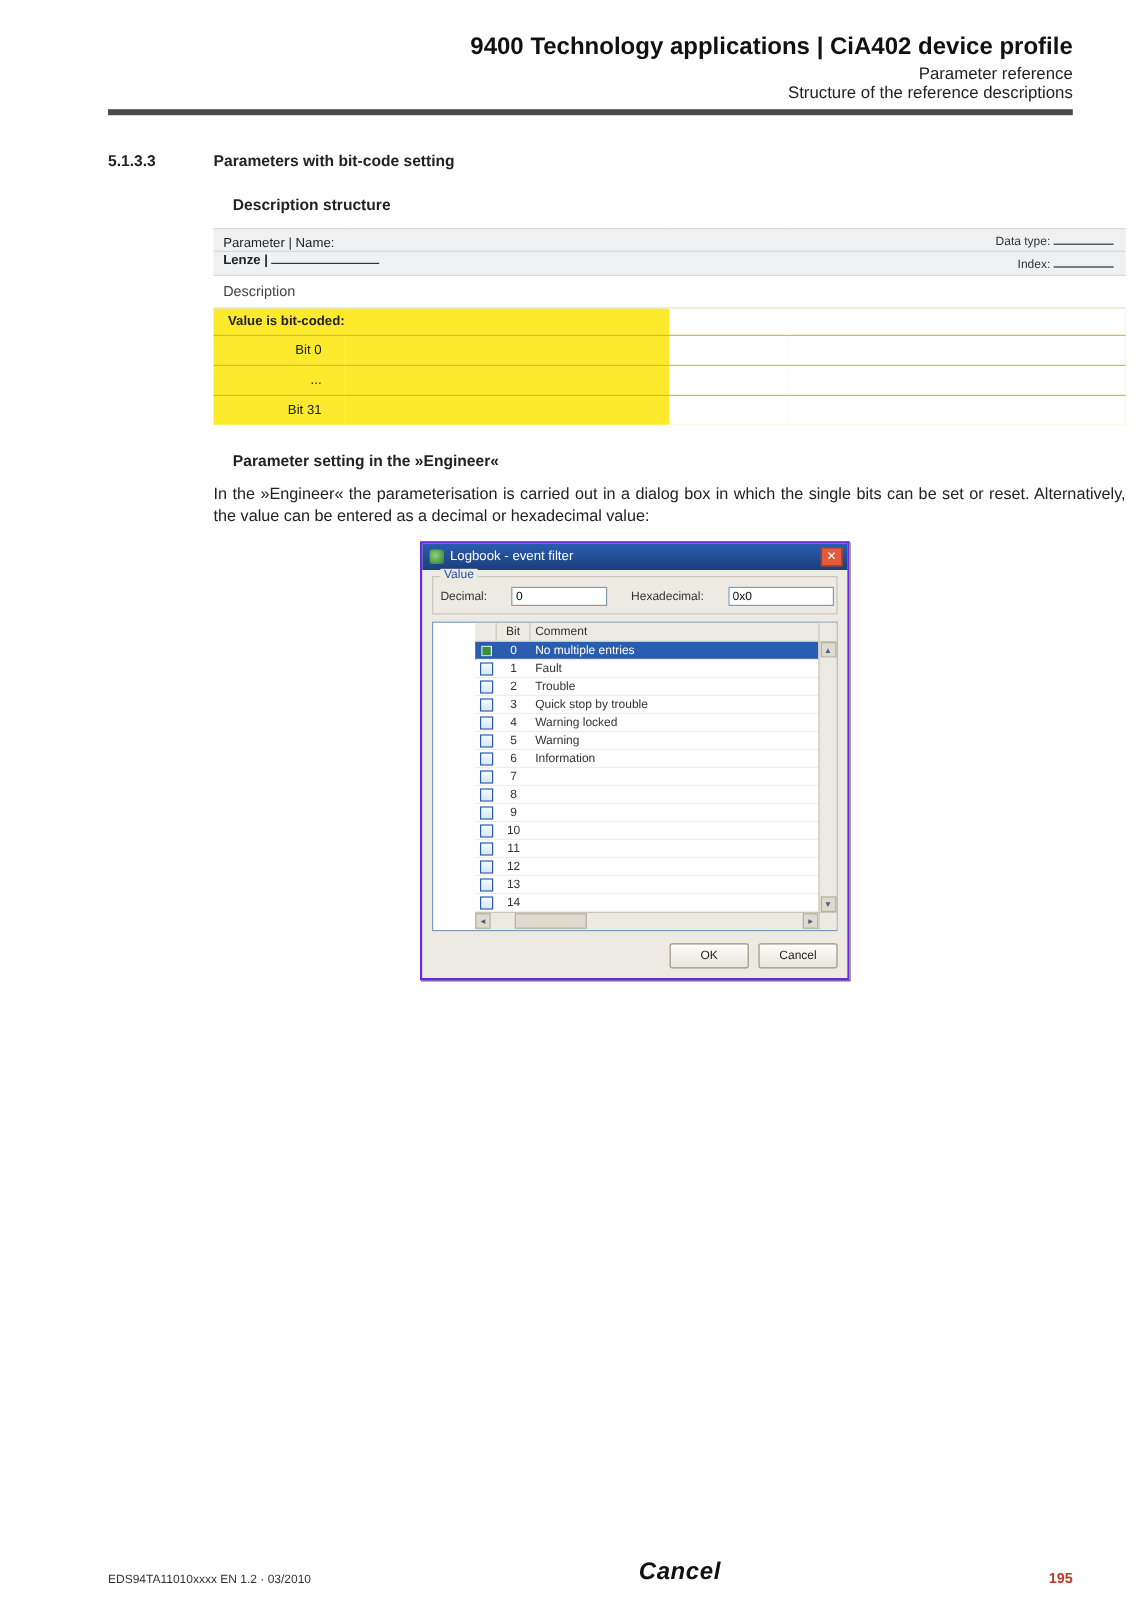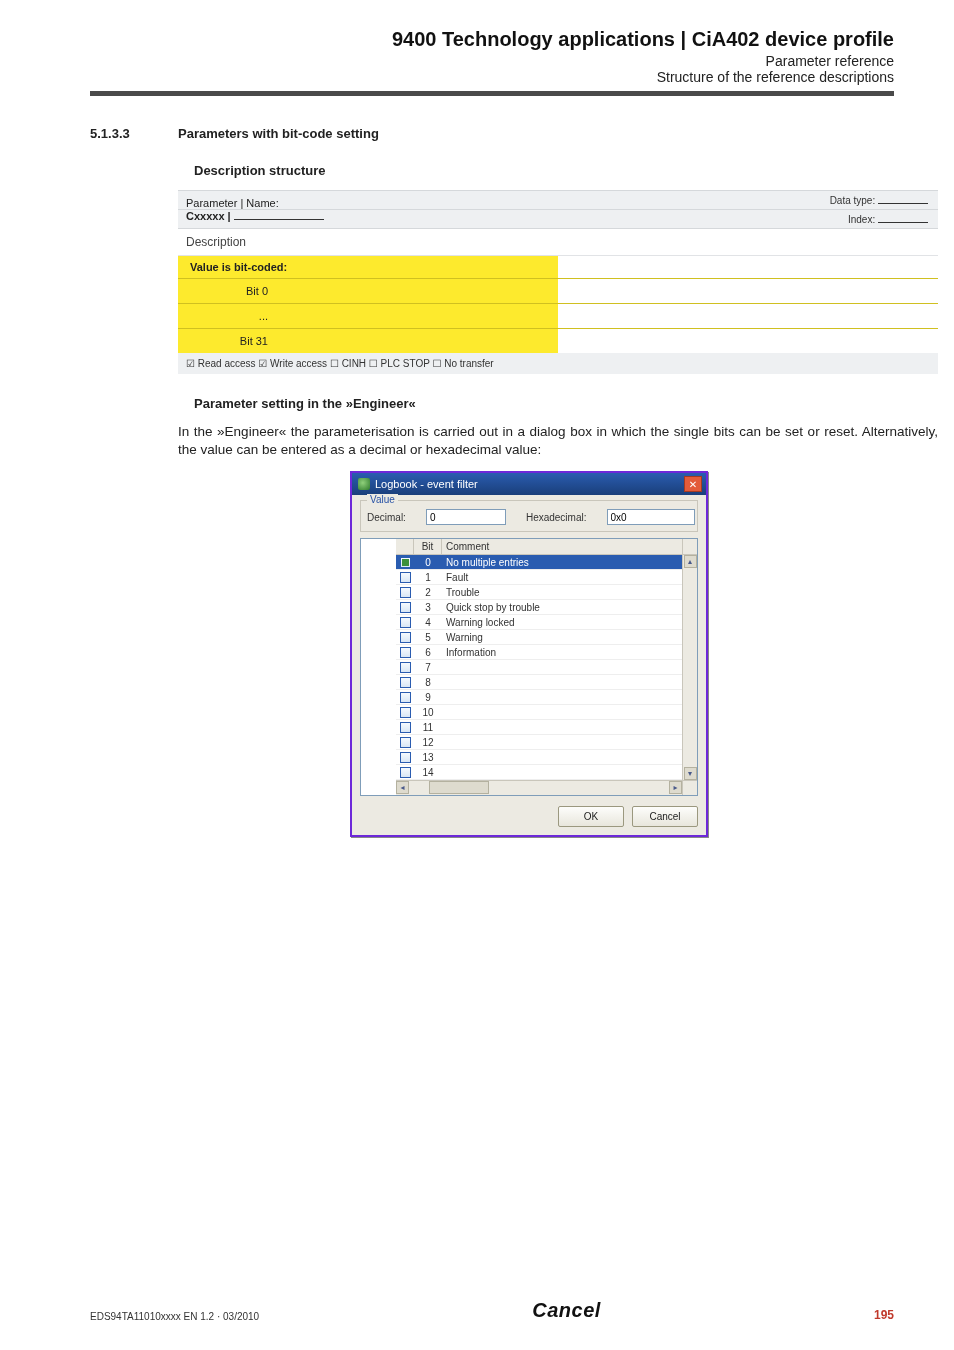--- a/index.html
+++ b/index.html
@@ -327,21 +327,21 @@
   <div class="subhead">Description structure</div>
 
   <table class="param-table">
     <tbody>
         <tr class="pt-row1">
       <td class="left" colspan="2">Parameter | Name:</td>
       <td></td>
       <td class="right"><span>Data type:</span> <span class="underline-blank"></span></td>
     </tr>
     <tr class="pt-row1b">
-      <td class="left" colspan="2"><span>Cxxxxx |</span> <span class="underline-blank" style="min-width:90px;"></span></td>
+      <td class="left" colspan="2"><span>Lenze |</span> <span class="underline-blank" style="min-width:90px;"></span></td>
       <td></td>
       <td class="right"><span>Index:</span> <span class="underline-blank"></span></td>
     </tr>
     <tr class="pt-desc">
       <td colspan="4">Description</td>
     </tr>
     <tr class="pt-yellowlabel">
       <td colspan="2">Value is bit-coded:</td>
       <td colspan="2" style="background:#fff;"></td>
     </tr>
@@ -355,23 +355,20 @@
       <td class="pt-bit-col1">...</td>
       <td class="pt-bit-col2"></td>
       <td class="pt-bit-col3"></td>
       <td class="pt-bit-col4"></td>
     </tr>
     <tr class="pt-bit">
       <td class="pt-bit-col1">Bit 31</td>
       <td class="pt-bit-col2"></td>
       <td class="pt-bit-col3"></td>
       <td class="pt-bit-col4"></td>
-    </tr>
-    <tr class="pt-footer">
-      <td colspan="4">☑ Read access   ☑ Write access   ☐ CINH   ☐ PLC STOP   ☐ No transfer</td>
     </tr>
   </tbody>
     </table>
 
   <div class="subhead">Parameter setting in the »Engineer«</div>
   <p class="body-para">In the »Engineer« the parameterisation is carried out in a dialog box in which the single bits can be set or reset. Alternatively, the value can be entered as a decimal or hexadecimal value:</p>
 
   <div class="dialog-wrap">
     <div class="dlg-titlebar">
       <div class="t-left">

